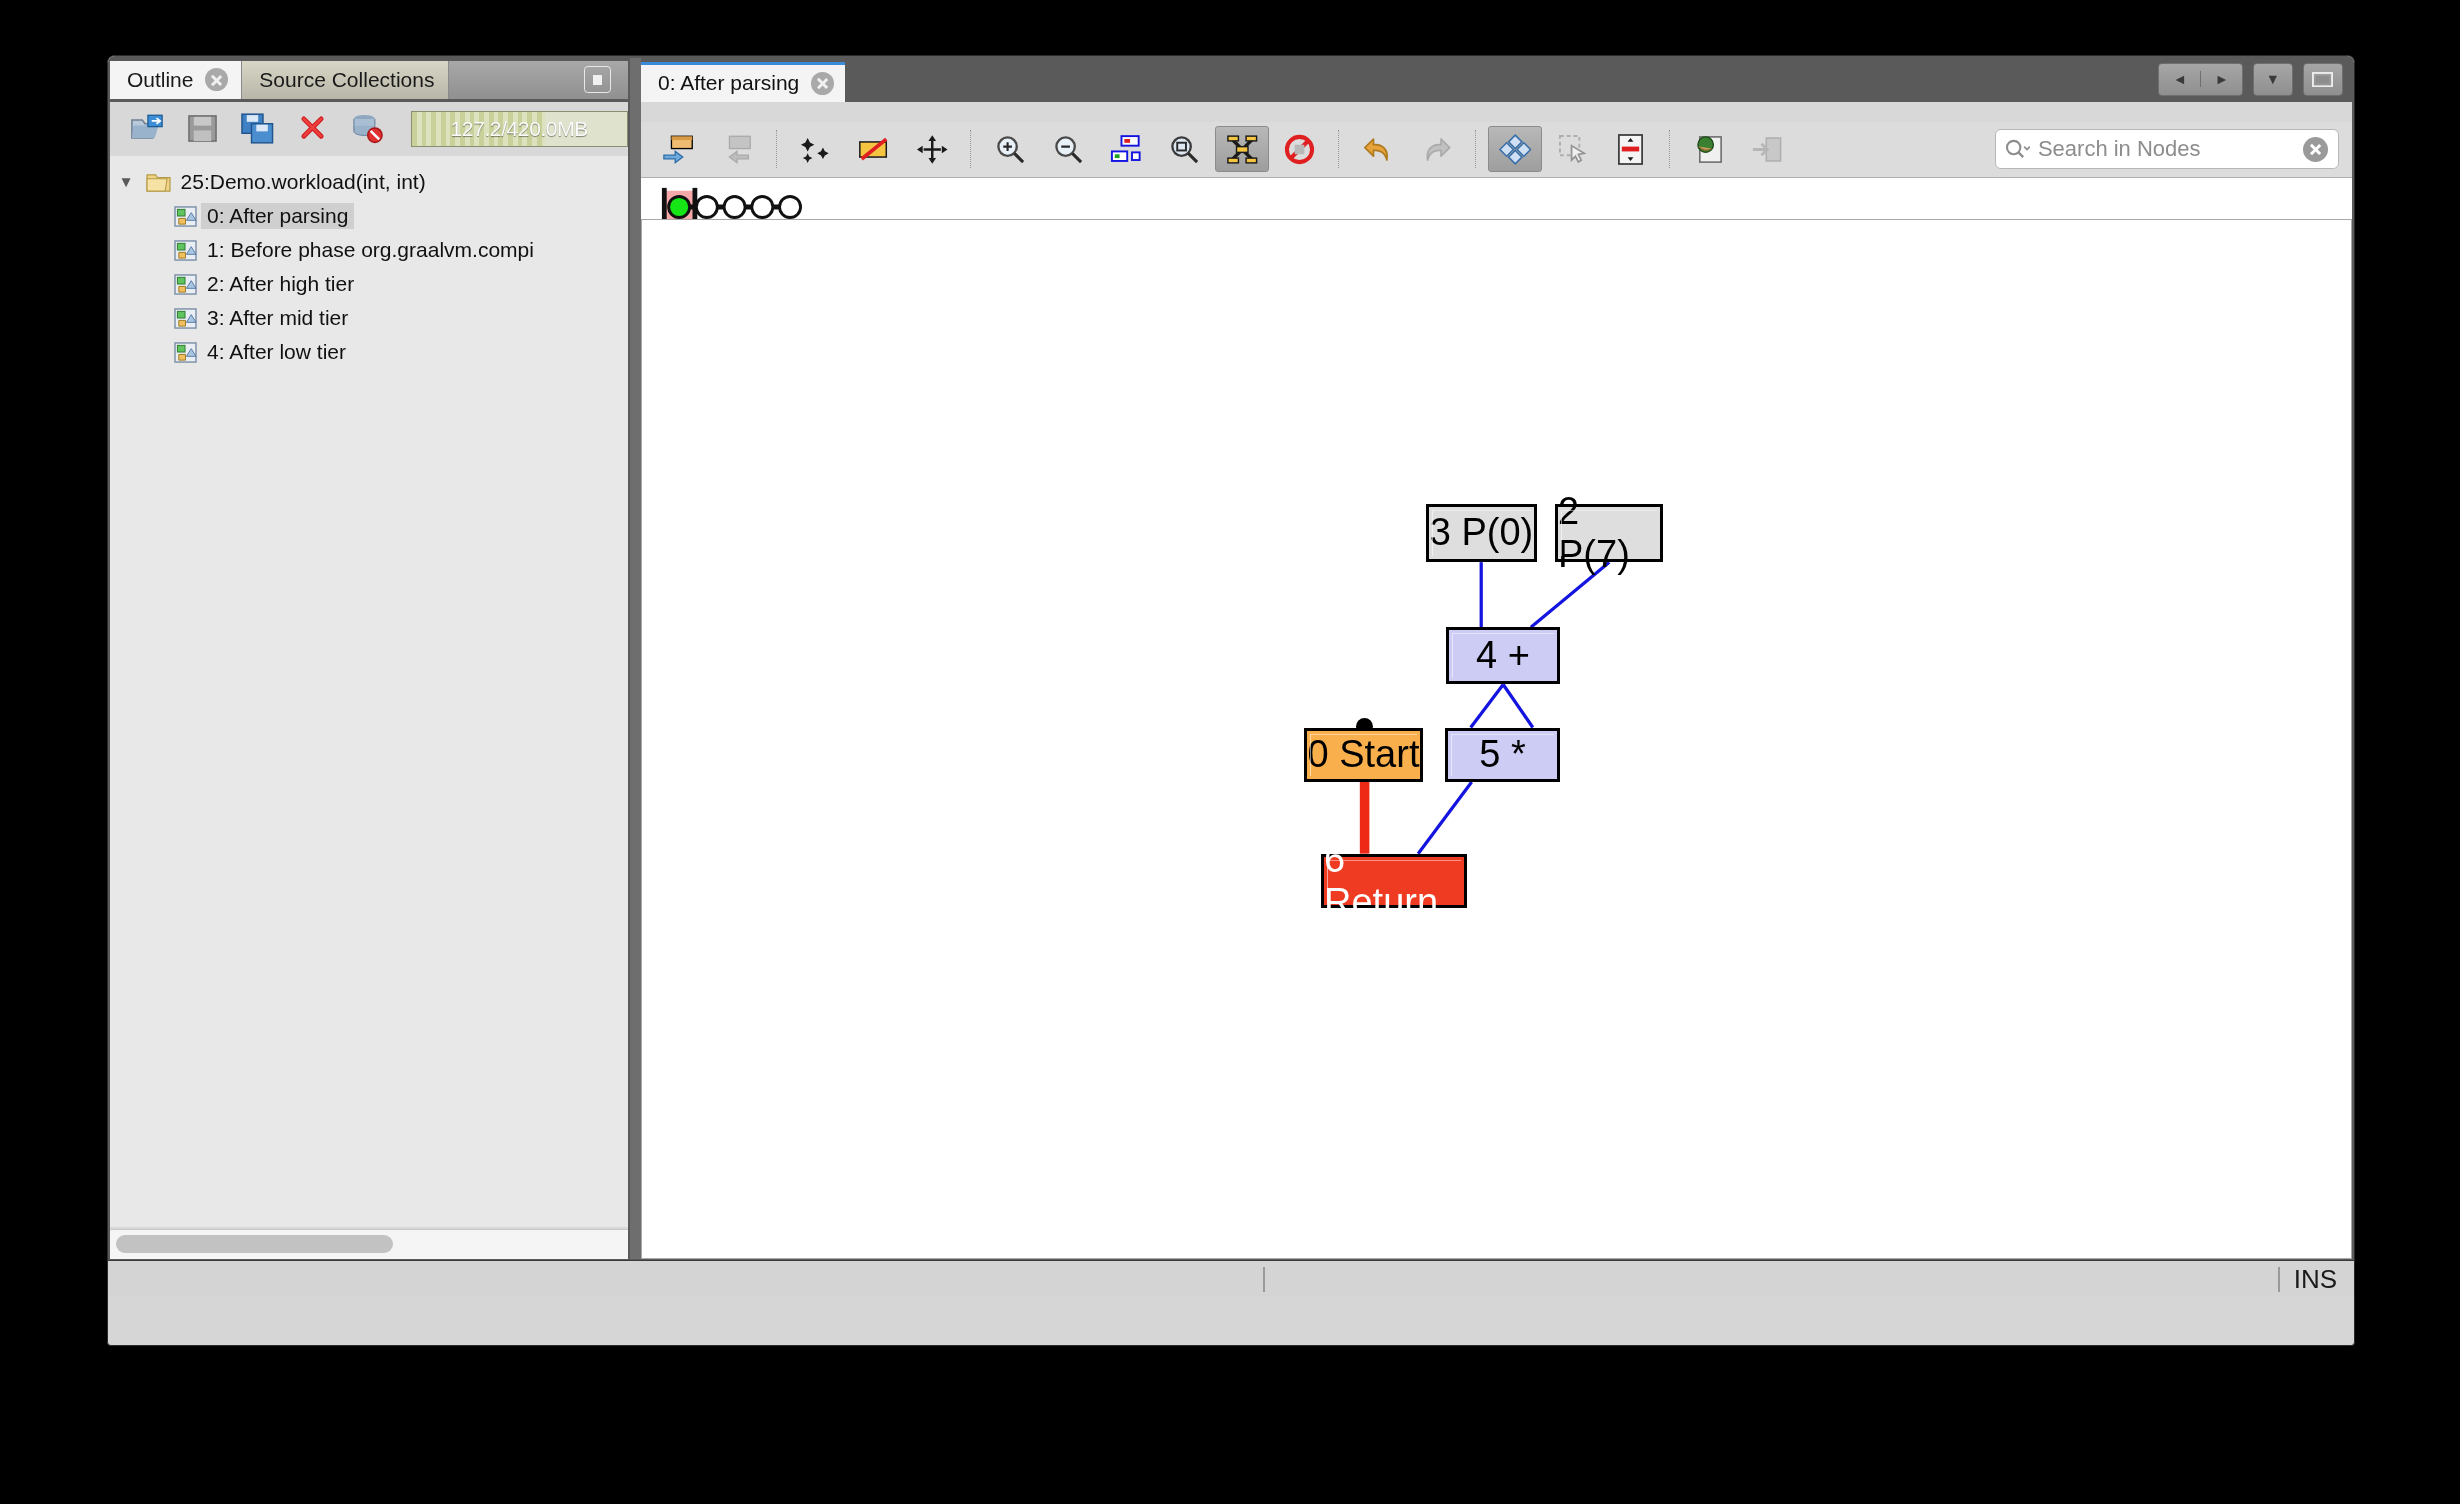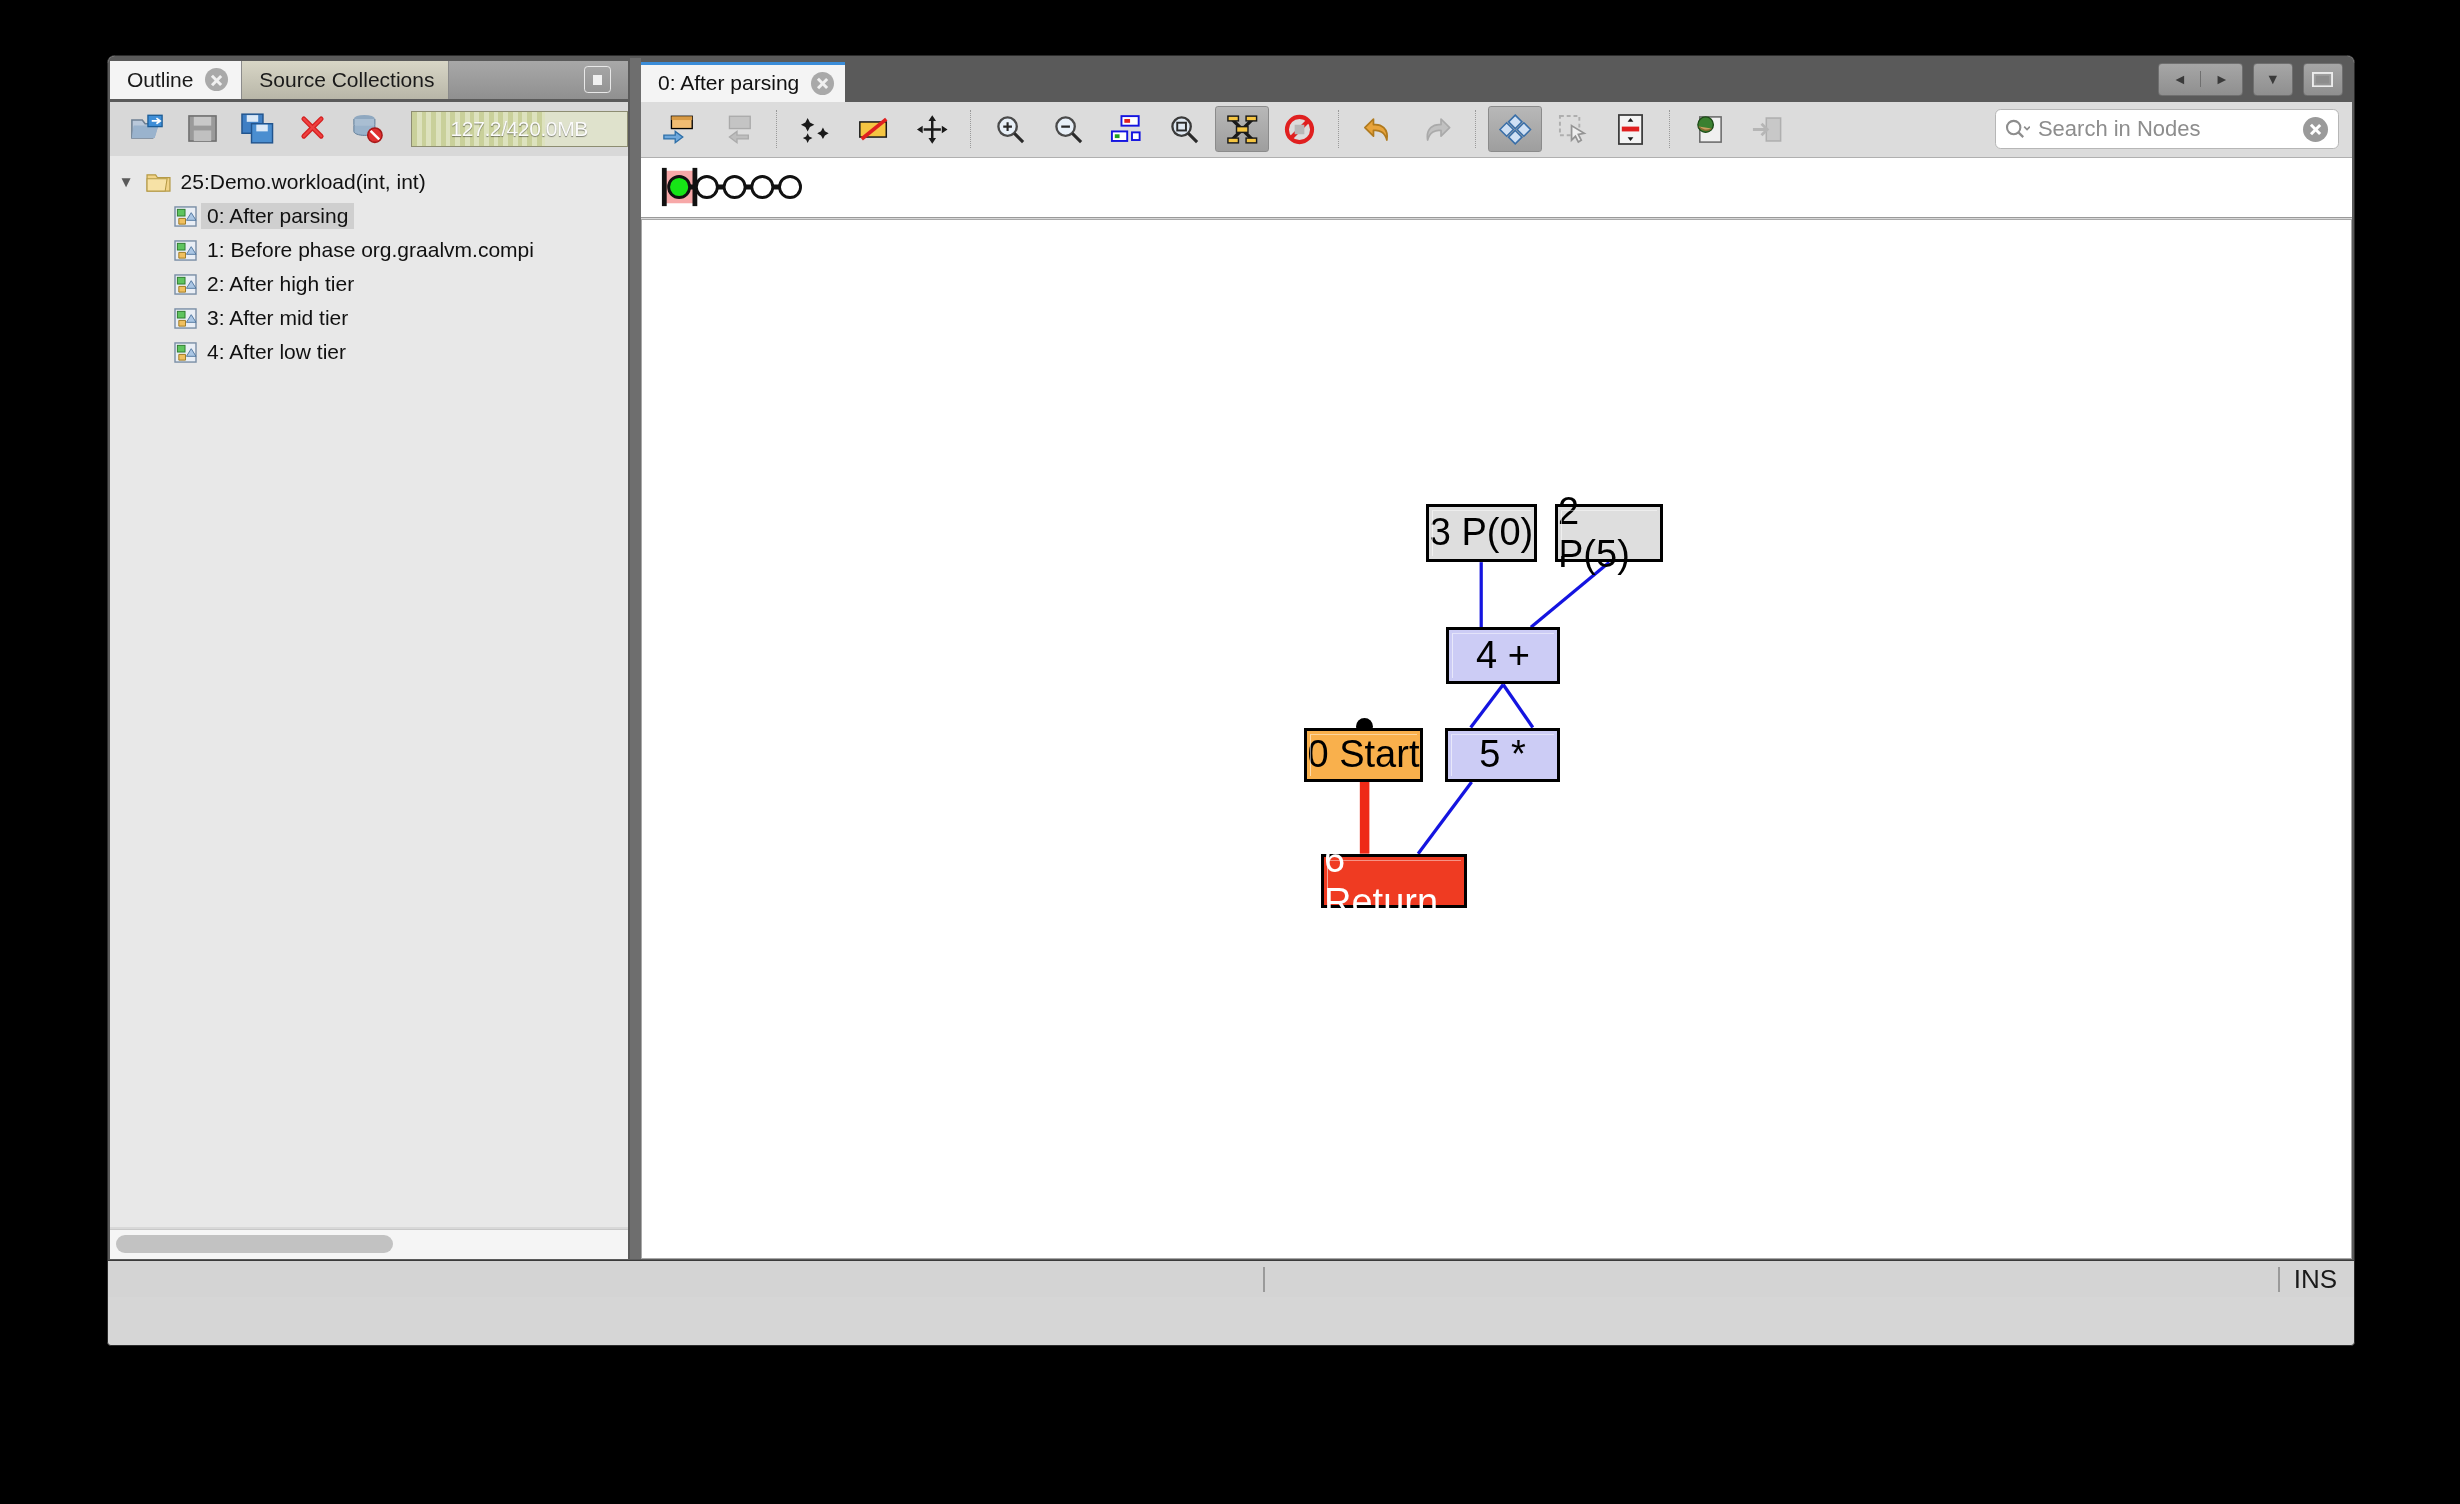--- a/index.html
+++ b/index.html
@@ -228,20 +228,21 @@
   .wbtn.pair span + span { border-left: 1px solid #6f6f6f; }
 
   
   #rtoolbar {
     height: 55px;
     background: #dcdcdc;
     display: flex; align-items: center;
     padding-left: 9.6px;
     border-bottom: 1px solid #b0b0b0;
     position: relative;
+    margin-top: 20px;
   }
   .tb {
     width: 54px; height: 46px;
     margin: 0 1.9px;
     display: flex; align-items: center; justify-content: center;
     border-radius: 2.9px;
   }
   .tb.active {
     background: linear-gradient(#b8b8b8,#9e9e9e);
     border: 1px solid #8b8b8b;
@@ -676,21 +677,21 @@
           <line x1="756" y1="588" x2="756" y2="663" stroke="#ee2a17" stroke-width="10"></line>
         </svg>
 
         <div class="gnode" style="left:784px; top:284px; width:111px; height:58px; background:#dedede; color:#000;">
           <span class="inner"></span>
           <span>3 P(0)</span>
         </div>
 
         <div class="gnode" style="left:913px; top:284px; width:108px; height:58px; background:#dedede; color:#000;">
           <span class="inner"></span>
-          <span>2 P(5)</span>
+          <span>2 P(7)</span>
         </div>
 
         <div class="gnode" style="left:804px; top:407px; width:114px; height:57px; background:#ccccf5; color:#000;">
           <span class="inner"></span>
           <span>4 +</span>
         </div>
 
         <div class="startdot" style="left:714px; top:498px;"></div>
 
         <div class="gnode" style="left:662px; top:508px; width:119px; height:54px; background:#f9b04c; color:#000;">

